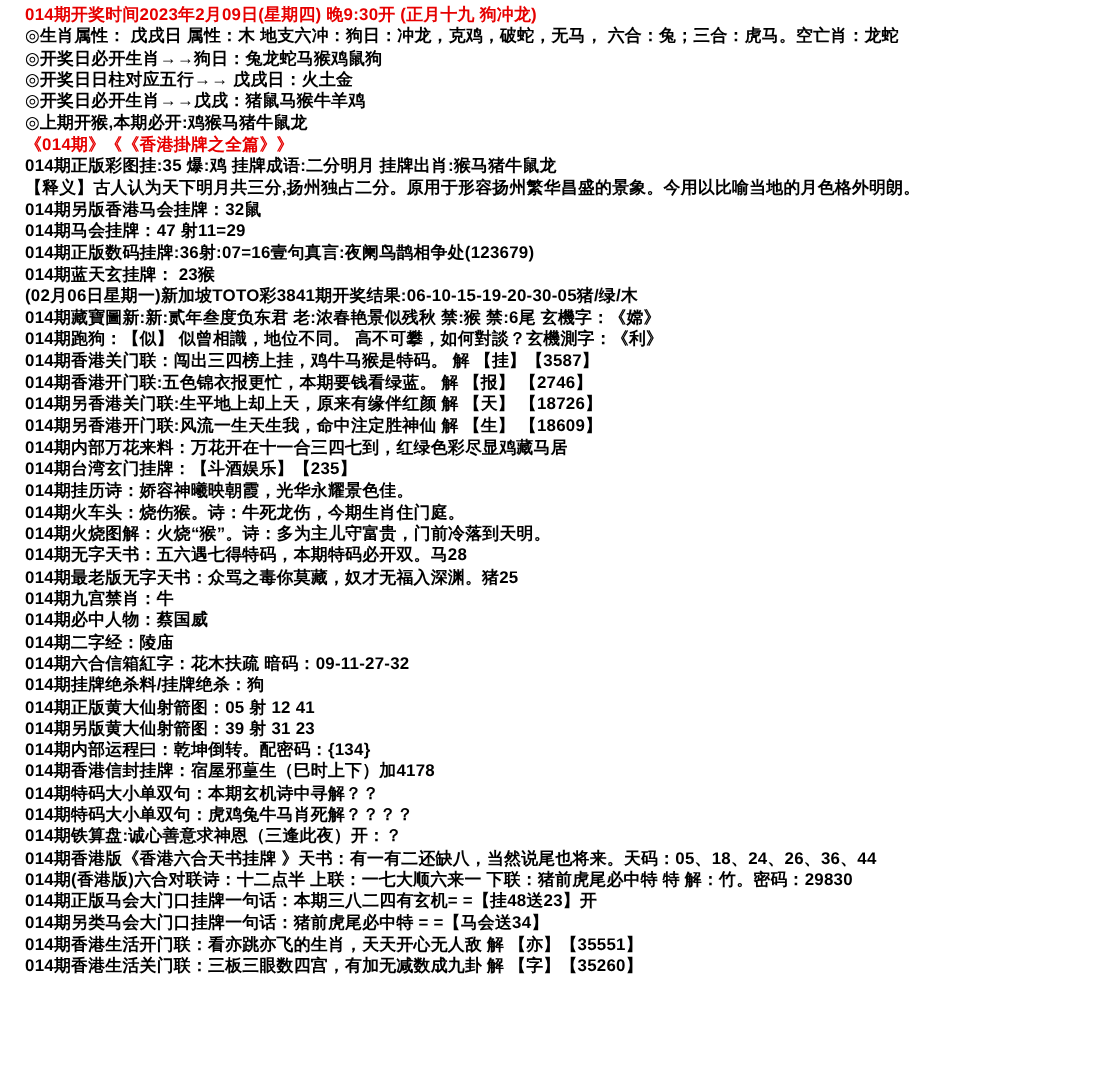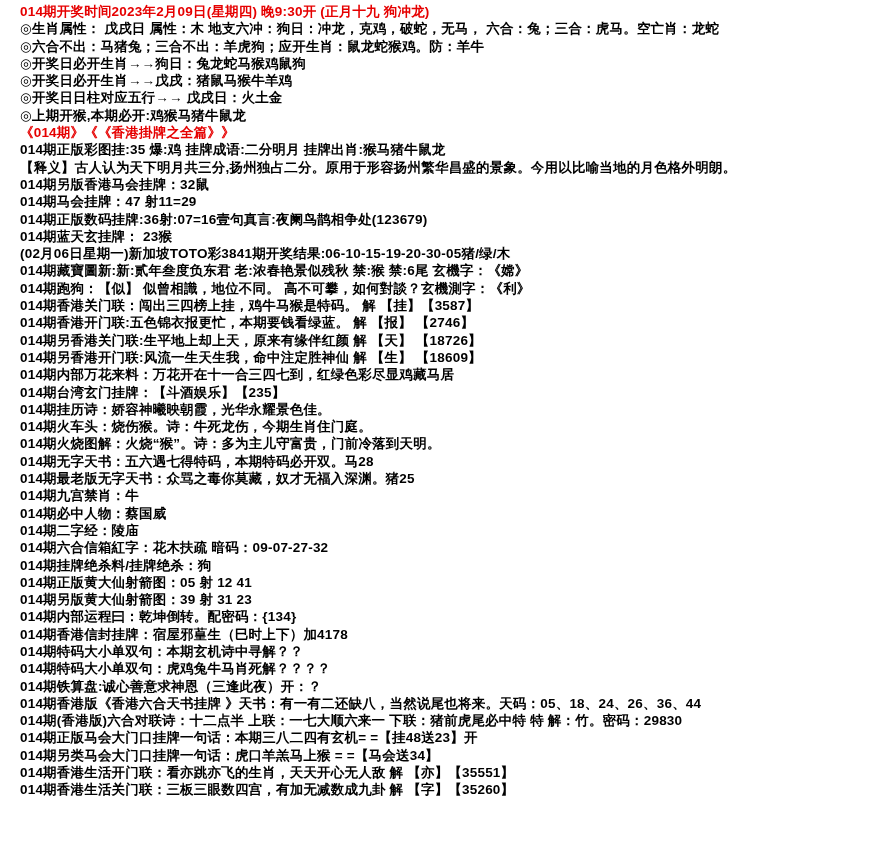--- a/index.html
+++ b/index.html
@@ -30,24 +30,23 @@
   .line.red {
     color: #e60000;
   }
 </style>
 </head>
 <body>
 
 <div class="doc" id="doc">
     <div class="line red">014期开奖时间2023年2月09日(星期四) 晚9:30开 (正月十九 狗冲龙)</div>
     <div class="line">◎生肖属性： 戊戌日 属性：木 地支六冲：狗日：冲龙，克鸡，破蛇，无马， 六合：兔；三合：虎马。空亡肖：龙蛇</div>
-    <div class="line">◎六合不出：马猪兔；三合不出：羊虎狗；应开生肖：鼠龙蛇猴鸡。防：羊牛</div>
     <div class="line">◎开奖日必开生肖→→狗日：兔龙蛇马猴鸡鼠狗</div>
+    <div class="line">◎开奖日日柱对应五行→→ 戊戌日：火土金</div>
     <div class="line">◎开奖日必开生肖→→戊戌：猪鼠马猴牛羊鸡</div>
-    <div class="line">◎开奖日日柱对应五行→→ 戊戌日：火土金</div>
     <div class="line">◎上期开猴,本期必开:鸡猴马猪牛鼠龙</div>
     <div class="line red">《014期》《《香港掛牌之全篇》》</div>
     <div class="line">014期正版彩图挂:35 爆:鸡 挂牌成语:二分明月 挂牌出肖:猴马猪牛鼠龙</div>
     <div class="line">【释义】古人认为天下明月共三分,扬州独占二分。原用于形容扬州繁华昌盛的景象。今用以比喻当地的月色格外明朗。</div>
     <div class="line">014期另版香港马会挂牌：32鼠</div>
     <div class="line">014期马会挂牌：47 射11=29</div>
     <div class="line">014期正版数码挂牌:36射:07=16壹句真言:夜阑鸟鹊相争处(123679)</div>
     <div class="line">014期蓝天玄挂牌： 23猴</div>
     <div class="line">(02月06日星期一)新加坡TOTO彩3841期开奖结果:06-10-15-19-20-30-05猪/绿/木</div>
     <div class="line">014期藏寶圖新:新:贰年叁度负东君 老:浓春艳景似残秋 禁:猴 禁:6尾 玄機字：《嫦》</div>
@@ -59,28 +58,28 @@
     <div class="line">014期内部万花来料：万花开在十一合三四七到，红绿色彩尽显鸡藏马居</div>
     <div class="line">014期台湾玄门挂牌：【斗酒娱乐】【235】</div>
     <div class="line">014期挂历诗：娇容神曦映朝霞，光华永耀景色佳。</div>
     <div class="line">014期火车头：烧伤猴。诗：牛死龙伤，今期生肖住门庭。</div>
     <div class="line">014期火烧图解：火烧“猴”。诗：多为主儿守富贵，门前冷落到天明。</div>
     <div class="line">014期无字天书：五六遇七得特码，本期特码必开双。马28</div>
     <div class="line">014期最老版无字天书：众骂之毒你莫藏，奴才无福入深渊。猪25</div>
     <div class="line">014期九宫禁肖：牛</div>
     <div class="line">014期必中人物：蔡国威</div>
     <div class="line">014期二字经：陵庙</div>
-    <div class="line">014期六合信箱紅字：花木扶疏 暗码：09-07-27-32</div>
+    <div class="line">014期六合信箱紅字：花木扶疏 暗码：09-11-27-32</div>
     <div class="line">014期挂牌绝杀料/挂牌绝杀：狗</div>
     <div class="line">014期正版黄大仙射箭图：05 射 12 41</div>
     <div class="line">014期另版黄大仙射箭图：39 射 31 23</div>
     <div class="line">014期内部运程曰：乾坤倒转。配密码：{134}</div>
     <div class="line">014期香港信封挂牌：宿屋邪葟生（巳时上下）加4178</div>
     <div class="line">014期特码大小单双句：本期玄机诗中寻解？？</div>
     <div class="line">014期特码大小单双句：虎鸡兔牛马肖死解？？？？</div>
     <div class="line">014期铁算盘:诚心善意求神恩（三逢此夜）开：？</div>
     <div class="line">014期香港版《香港六合天书挂牌 》天书：有一有二还缺八，当然说尾也将来。天码：05、18、24、26、36、44</div>
     <div class="line">014期(香港版)六合对联诗：十二点半 上联：一七大顺六来一 下联：猪前虎尾必中特 特 解：竹。密码：29830</div>
     <div class="line">014期正版马会大门口挂牌一句话：本期三八二四有玄机= =【挂48送23】开</div>
-    <div class="line">014期另类马会大门口挂牌一句话：虎口羊羔马上猴 = =【马会送34】</div>
+    <div class="line">014期另类马会大门口挂牌一句话：猪前虎尾必中特 = =【马会送34】</div>
     <div class="line">014期香港生活开门联：看亦跳亦飞的生肖，天天开心无人敌 解 【亦】【35551】</div>
     <div class="line">014期香港生活关门联：三板三眼数四宫，有加无减数成九卦 解 【字】【35260】</div>
   </div>
 
 </body></html>

